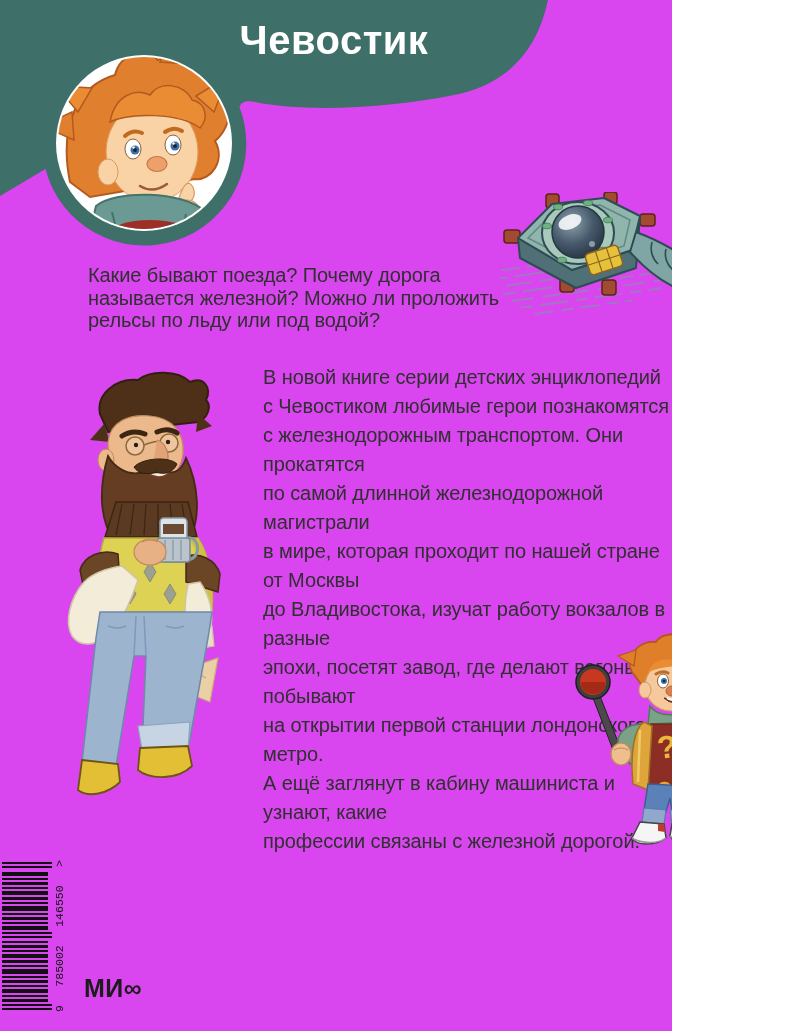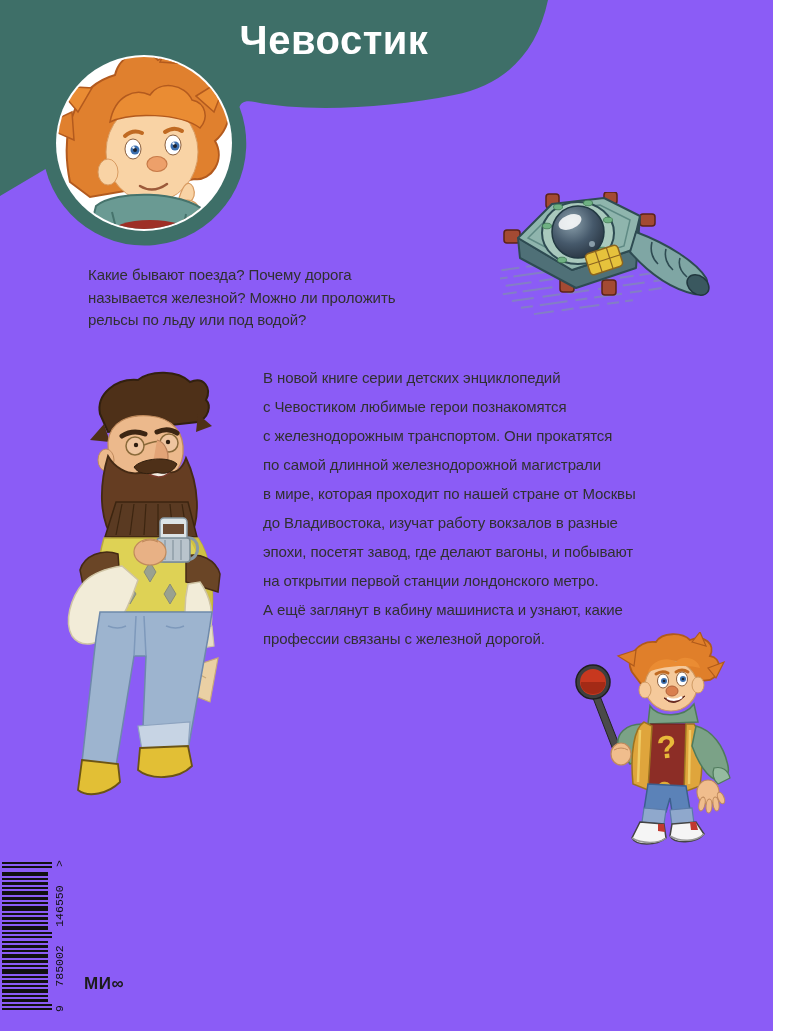--- a/index.html
+++ b/index.html
@@ -1,44 +1,44 @@
 <!DOCTYPE html>
 <html><head>
 <meta charset="utf-8">
 <style>
   html,body{margin:0;padding:0;background:#fff;}
   .page{
-    position:relative;width:773px;height:1031px;background:#8b5cf6;overflow:hidden;
+    position:relative;width:672px;height:1031px;background:#d946ef;overflow:hidden;
     font-family:"Liberation Sans",sans-serif;
   }
   .series-title{
     position:absolute;left:184px;top:18px;width:300px;text-align:center;
     font-size:40px;font-weight:bold;color:#ffffff;letter-spacing:.5px;
   }
   .para{
-    position:absolute;color:#303030;font-size:15px;letter-spacing:-.1px;
+    position:absolute;color:#303030;font-size:20px;letter-spacing:-.1px;
     white-space:pre-line;
   }
   .para.intro{left:88px;top:264px;line-height:22.5px;}
   .para.desc{left:263px;top:363px;line-height:29px;}
   .para.note{left:263px;top:632px;line-height:24.8px;}
   .illu{position:absolute;}
   
   .barcode{position:absolute;left:2px;top:858px;width:70px;height:154px;}
   .barcode-inner{
     width:154px;height:70px;transform-origin:0 0;
     transform:translate(0,154px) rotate(-90deg);
     display:flex;flex-direction:column;
   }
   .barcode-digits{
     width:152px;display:flex;justify-content:space-between;align-items:center;
     font-family:"Liberation Mono",monospace;font-size:11.5px;color:#111;margin-top:1px;
   }
   .publisher-logo{
-    position:absolute;left:84px;top:974px;font-size:17px;font-weight:bold;
+    position:absolute;left:84px;top:974px;font-size:25px;font-weight:bold;
     color:#1c1c1c;letter-spacing:.5px;
   }
 </style>
 </head>
 <body>
 
 <div class="page">
 
   <svg class="illu" style="left:0;top:0" width="788" height="262" viewBox="0 0 788 262">
     <defs>

